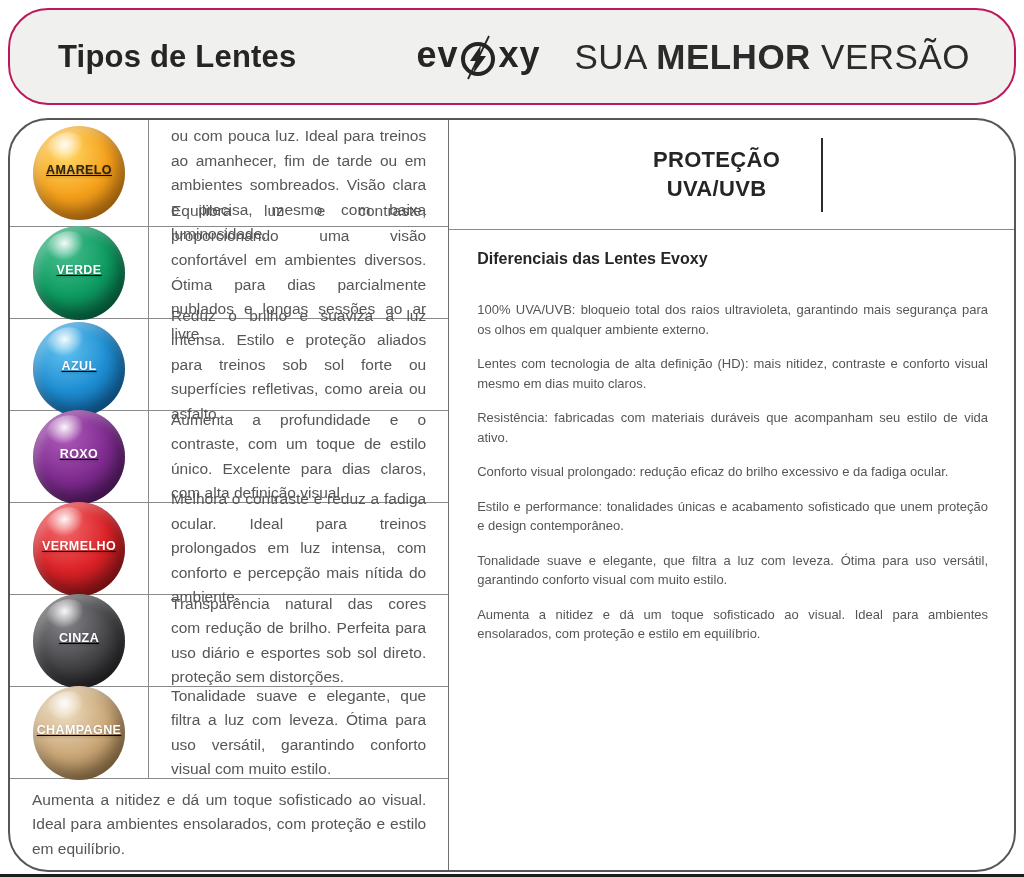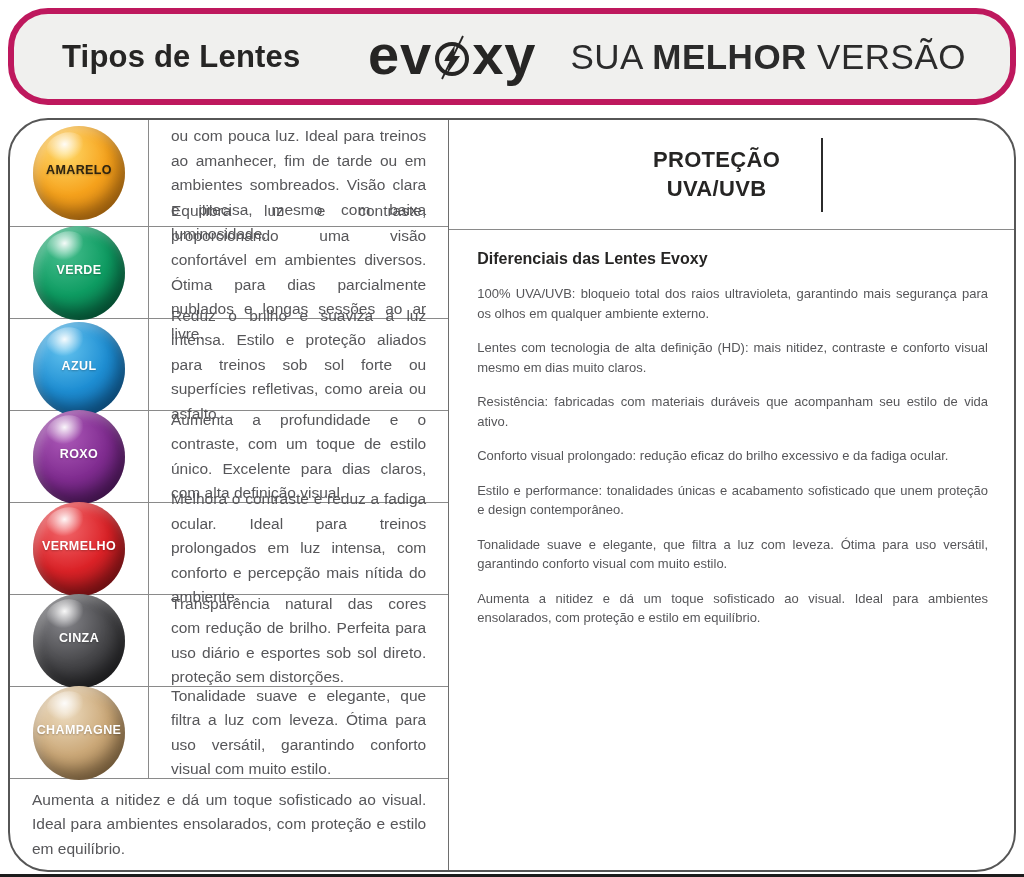--- a/index.html
+++ b/index.html
@@ -5,39 +5,39 @@
   * { margin: 0; padding: 0; box-sizing: border-box; }
   html, body { background: #ffffff; font-family: "Liberation Sans", sans-serif; }
   body { width: 1024px; height: 877px; position: relative; overflow: hidden; }
 
   .page { position: absolute; inset: 0; padding: 8px 8px 0 8px; }
 
   
   .header-card {
     height: 97px;
     background: #f0f0ee;
-    border: 6px solid #be185d;
+    border: 2px solid #be185d;
     border-radius: 40px;
     display: flex;
     align-items: center;
     padding: 0 44px 0 48px;
   }
   .page-title {
     font-size: 31px;
     font-weight: bold;
     color: #262524;
     letter-spacing: 0.2px;
     flex: 0 0 auto;
   }
   .header-spacer { flex: 1 1 auto; }
   .logo {
     display: flex;
     align-items: center;
     color: #262524;
-    font-size: 56px;
+    font-size: 36px;
     font-weight: 600;
     letter-spacing: 1px;
     margin-right: 34px;
   }
   .logo-part { line-height: 1; transform: translateY(-2px); }
   .logo-o-svg { margin: 0 1px; display: block; }
   .tagline {
     font-size: 35px;
     color: #2b2b2b;
     letter-spacing: 0.5px;
@@ -71,20 +71,21 @@
   }
   .lens-row.tall { flex: 1.17 1 0; }
   .lens-row:last-child { border-bottom: none; }
   .ball-cell {
     width: 139px;
     flex: 0 0 139px;
     border-right: 1px solid #8a8a8a;
     display: flex;
     align-items: center;
     justify-content: center;
+    text-decoration: underline;
   }
   .ball {
     width: 92px;
     height: 94px;
     border-radius: 50%;
     position: relative;
     display: flex;
     align-items: center;
     justify-content: center;
     box-shadow: inset -6px -10px 16px rgba(0,0,0,0.38), inset 4px 6px 10px rgba(255,255,255,0.30);
@@ -151,21 +152,21 @@
   }
   .rp-body {
     flex: 1 1 auto;
     padding: 20px 26px 10px 28px;
     overflow: hidden;
   }
   .rp-title {
     font-size: 16px;
     font-weight: bold;
     color: #262524;
-    margin-bottom: 16px;
+    margin-bottom: 32px;
   }
   .rp-par {
     font-size: 13px;
     line-height: 1.5;
     color: #565659;
     text-align: justify;
     margin-bottom: 15px;
   }
 
   

